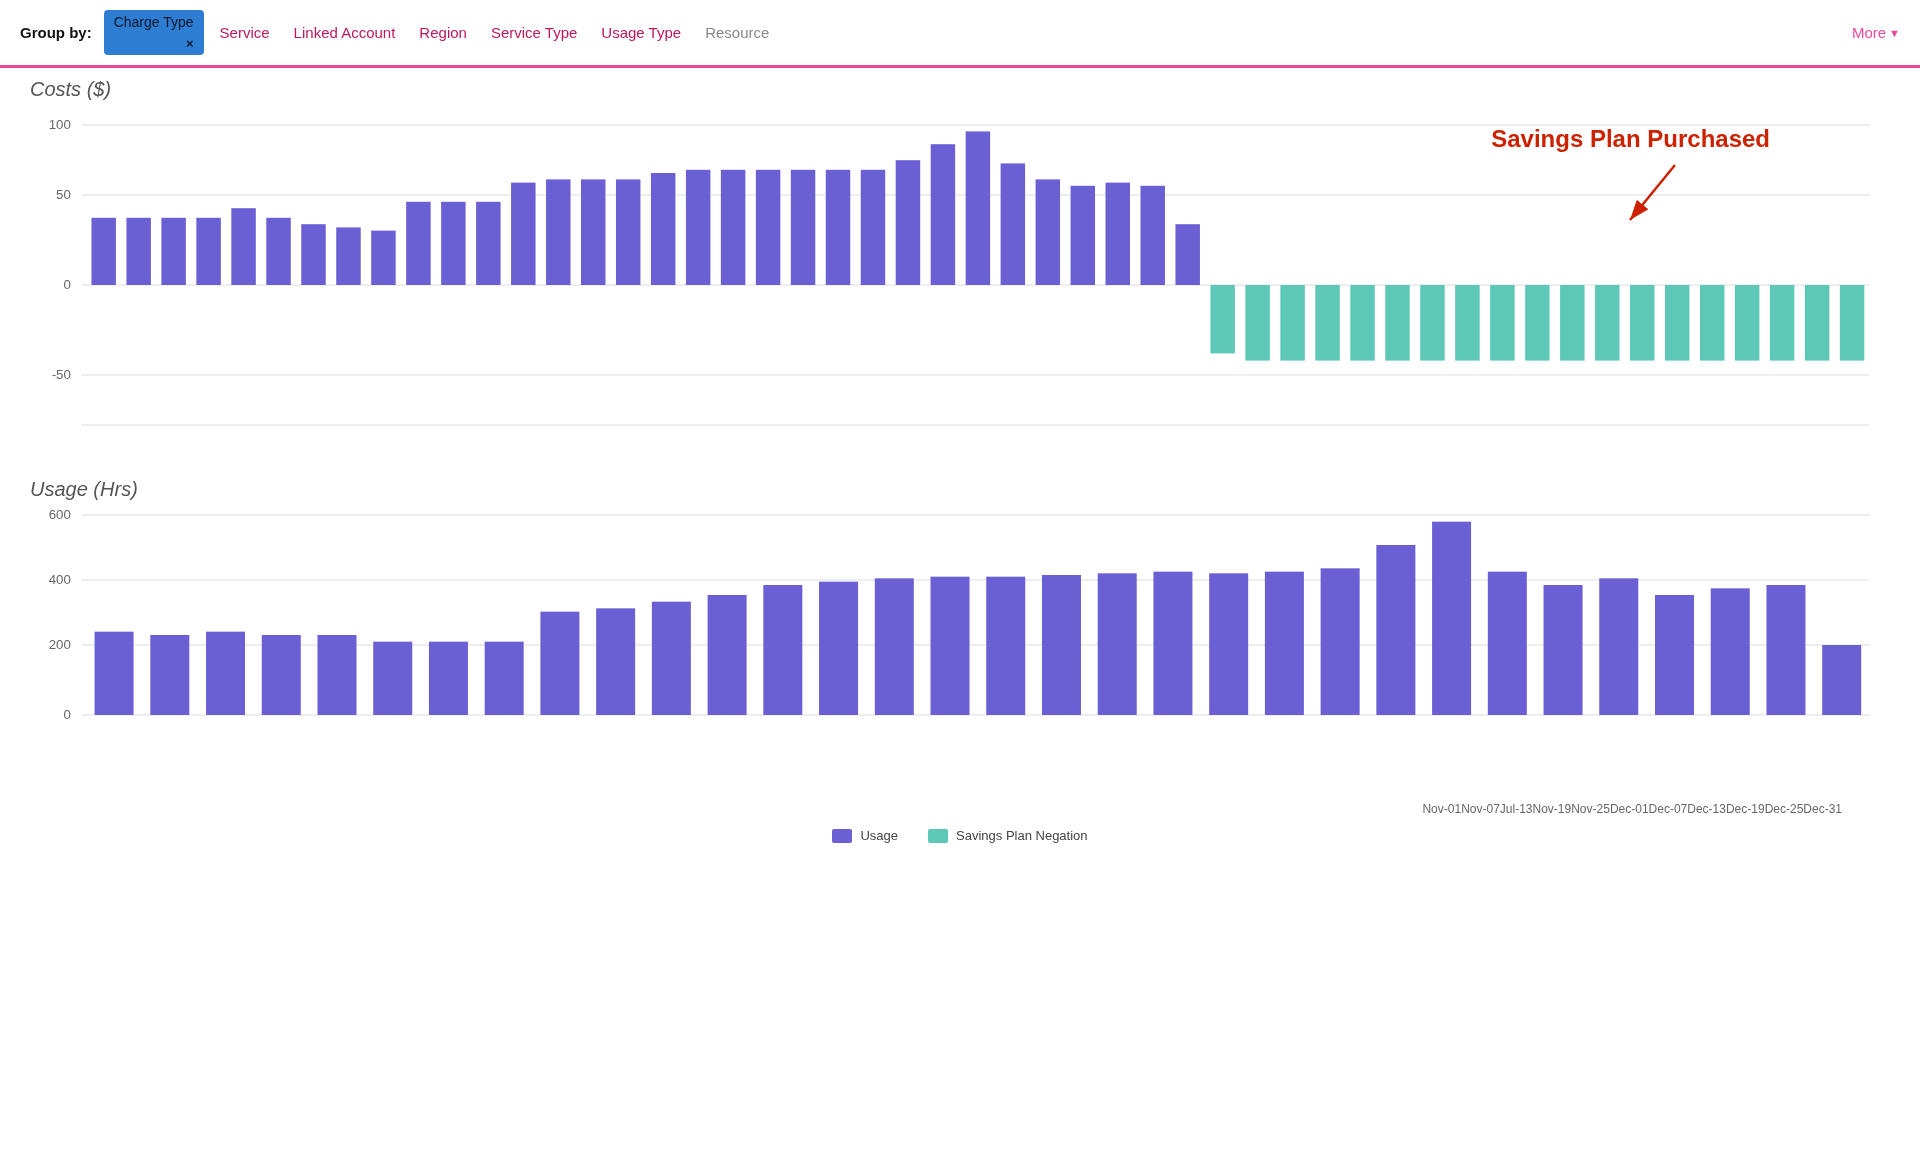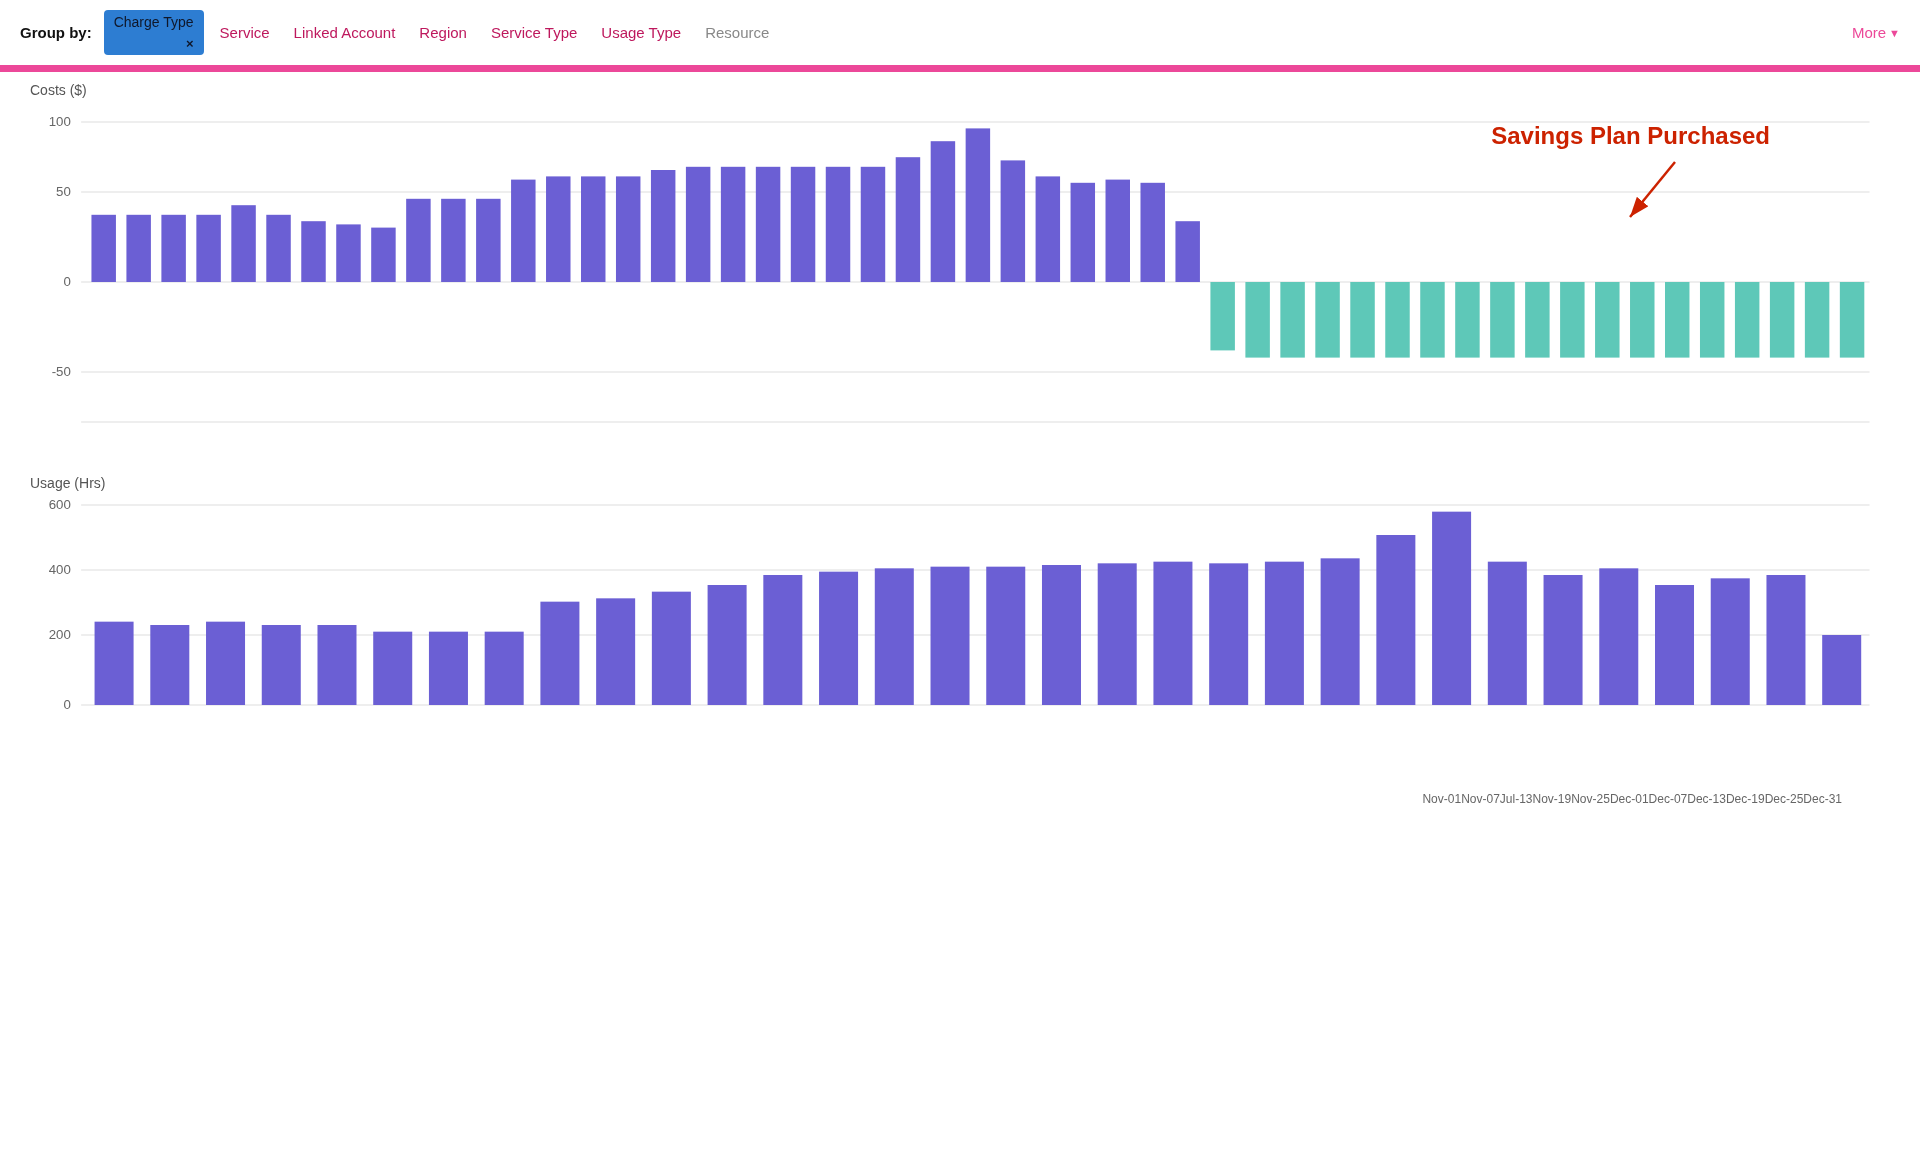--- a/index.html
+++ b/index.html
@@ -2,21 +2,21 @@
 <html><head>
   <meta charset="utf-8">
   <style>
     * { box-sizing: border-box; margin: 0; padding: 0; }
     body { font-family: -apple-system, BlinkMacSystemFont, 'Segoe UI', Arial, sans-serif; background: #fff; color: #333; font-size: 14px; }
 
     .top-bar {
       display: flex;
       align-items: center;
       padding: 10px 20px;
-      border-bottom: 7px solid #ec4899;
+      border-bottom: 3px solid #ec4899;
       gap: 8px;
       flex-wrap: wrap;
     }
     .group-by-label {
       font-weight: 700;
       font-size: 15px;
       margin-right: 4px;
       color: #111;
     }
     .active-filter {
@@ -59,23 +59,24 @@
       padding: 10px 30px 0 30px;
     }
 
     .chart-container {
       position: relative;
       width: 100%;
       margin-bottom: 30px;
     }
 
     .chart-title {
-      font-size: 14px;
+      font-size: 20px;
       color: #555;
       margin-bottom: 4px;
+      font-style: italic;
     }
 
     .chart-wrap {
       position: relative;
       width: 100%;
     }
 
     .annotation-label {
       position: absolute;
       top: 20px;
@@ -285,13 +286,23 @@
     <span>Nov-19</span>
     <span>Nov-25</span>
     <span>Dec-01</span>
     <span>Dec-07</span>
     <span>Dec-13</span>
     <span>Dec-19</span>
     <span>Dec-25</span>
     <span>Dec-31</span>
   </div>
 
+  <div class="legend">
+    <div class="legend-item">
+      <div class="legend-swatch swatch-purple"></div>
+      <span>Usage</span>
+    </div>
+    <div class="legend-item">
+      <div class="legend-swatch swatch-teal"></div>
+      <span>Savings Plan Negation</span>
+    </div>
+  </div>
 </div>
 
 </body></html>

